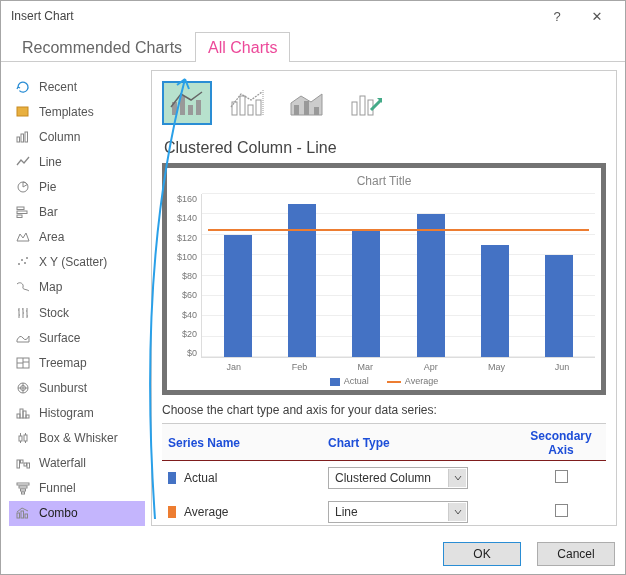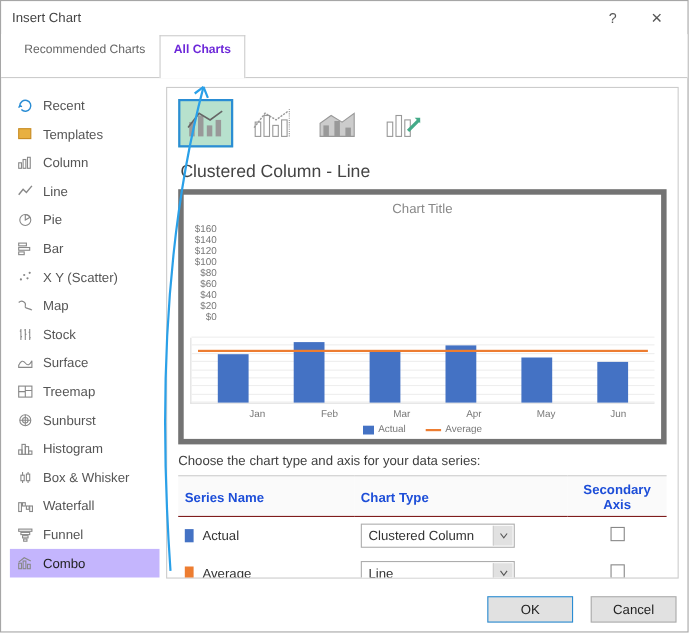--- a/index.html
+++ b/index.html
@@ -28,34 +28,33 @@
   .titlebar .title { flex: 1; font-size: 12px; }
   .titlebar .ctl { width: 40px; text-align: center; font-size: 13px; color: #555; cursor: default; }
   .tabstrip {
     display: flex;
     padding-left: 8px;
     border-bottom: 1px solid #ccc;
     background: #fff;
     position: relative;
   }
   .tab {
-    padding: 6px 12px 20px;
+    padding: 6px 12px 5px;
     border: 1px solid transparent;
     border-bottom: none;
     color: #666;
     cursor: default;
-    font-size: 11px;
+    font-size: 16px;
     position: relative;
     top: 1px;
   }
   .tab.active {
     border-color: #ccc;
     background: #fff;
-    color: #6d28d9;
-    font-weight: bold;
+    color: #ec4899;
   }
   .body {
     flex: 1;
     display: flex;
     padding: 8px;
     gap: 6px;
     overflow: hidden;
   }
   .sidebar {
     width: 136px;
@@ -93,21 +92,21 @@
   }
   .subtype.sel { background: #b7e1cd; border: 2px solid #2a8dd4; }
   .subtype svg { width: 36px; height: 30px; }
   .chart-name { font-size: 16px; color: #444; margin: 4px 0 6px 2px; }
   .preview {
     border: 5px solid #737373;
     padding: 6px 6px 2px 6px;
     margin-bottom: 8px;
   }
   .preview .ct { text-align: center; color: #888; font-size: 12px; margin-bottom: 6px; }
-  .chart-zone { position: relative; height: 178px; display: flex; flex-direction: column; }
+  .chart-zone { position: relative; height: 178px; display: flex; }
   .yaxis { width: 28px; display: flex; flex-direction: column; justify-content: space-between; font-size: 9px; color: #777; text-align: right; padding-right: 4px; padding-bottom: 14px;}
   .plot { flex: 1; position: relative; border-left: 1px solid #ddd; border-bottom: 1px solid #ddd; margin-bottom: 14px;}
   .grid { position: absolute; inset: 0; }
   .gline { position: absolute; left: 0; right: 0; border-top: 1px solid #eee; }
   .bars { position: absolute; inset: 0; display: flex; justify-content: space-around; align-items: flex-end; padding: 0 4px;}
   .bar { width: 28px; background: #4472c4; }
   .avgline { position: absolute; left: 6px; right: 6px; border-top: 2px solid #ed7d31; }
   .xaxis { position: absolute; left: 28px; right: 0; bottom: 0; display: flex; justify-content: space-around; font-size: 9px; color: #777;}
   .legend { display:flex; justify-content:center; gap:18px; font-size: 9px; color:#777; padding: 4px 0 2px;}
   .legend .sw { display:inline-block; vertical-align:middle; margin-right:4px;}
@@ -196,20 +195,28 @@
         </div>
       <div class="side-item">
           <span class="icn">
             <svg viewBox="0 0 16 16">
               <rect x="2" y="3" width="7" height="2.5" fill="none" stroke="#888"></rect>
               <rect x="2" y="7" width="10" height="2.5" fill="none" stroke="#888"></rect>
               <rect x="2" y="11" width="5" height="2.5" fill="none" stroke="#888"></rect>
             </svg>
           </span>
           <span>Bar</span>
+        </div>
+      <div class="side-item">
+          <span class="icn">
+            <svg viewBox="0 0 16 16">
+              <path d="M2 12 L5 5 L8 9 L11 4 L14 12 Z" fill="none" stroke="#888"></path>
+            </svg>
+          </span>
+          <span>Area</span>
         </div>
       <div class="side-item">
           <span class="icn">
             <svg viewBox="0 0 16 16">
               <circle cx="4" cy="10" r="1" fill="#888"></circle>
               <circle cx="7" cy="6" r="1" fill="#888"></circle>
               <circle cx="10" cy="9" r="1" fill="#888"></circle>
               <circle cx="12" cy="4" r="1" fill="#888"></circle>
             </svg>
           </span>

